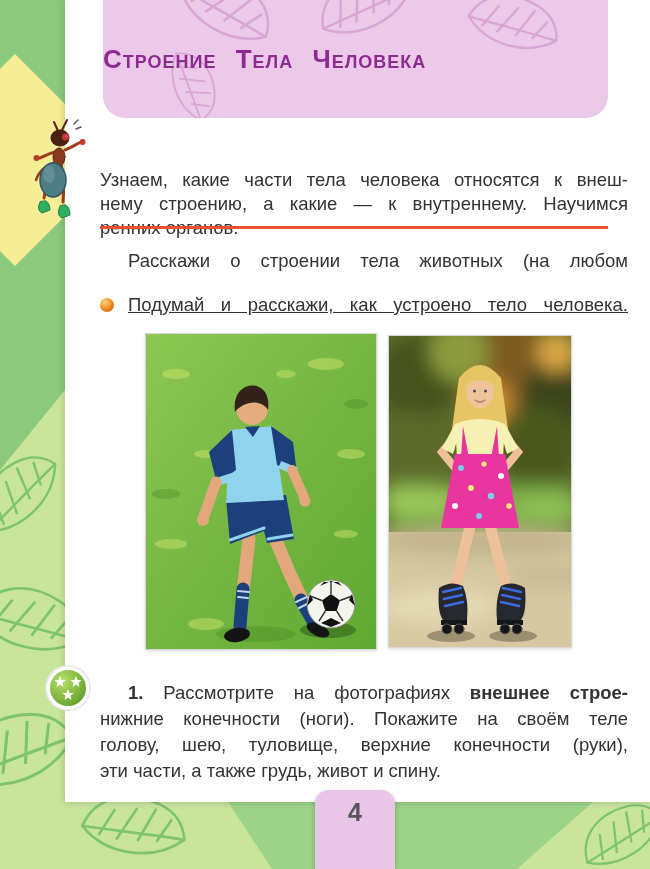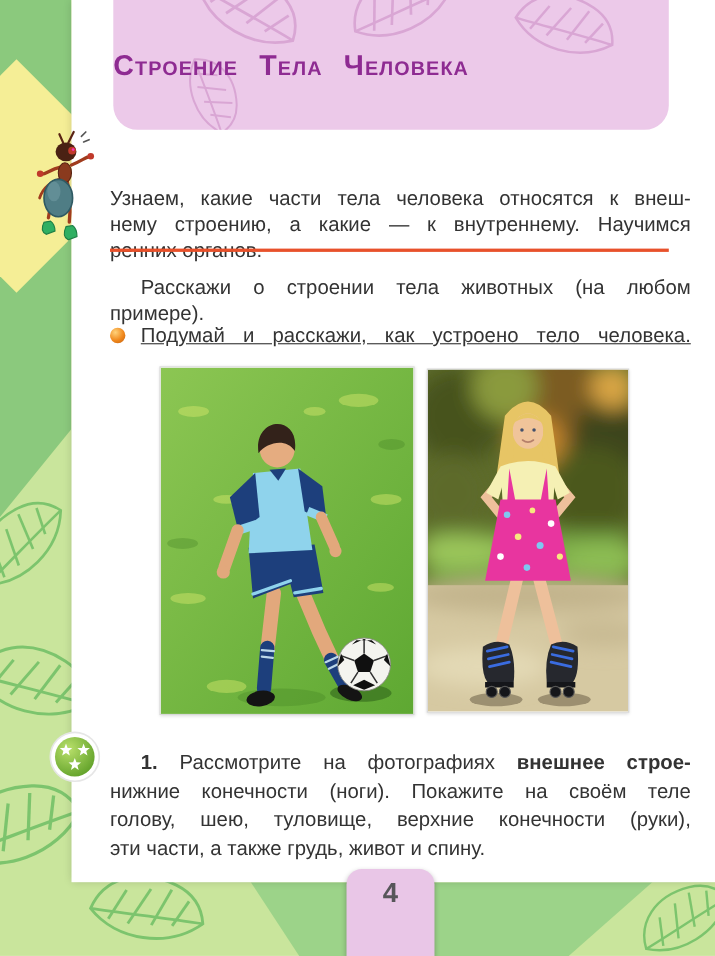--- a/index.html
+++ b/index.html
@@ -124,21 +124,20 @@
     <div class="txt" style="left:35px;top:128px;width:528px;margin-top:40px;">
       <div class="jline">Узнаем, какие части тела человека относятся к внеш-</div>
       <div class="jline">нему строению, а какие — к внутреннему. Научимся</div>
       <div>ренних органов.</div>
     </div>
 
     <div class="divider"></div>
 
     <div class="txt" style="left:35px;top:237px;width:528px;">
       <div class="jline indent">Расскажи о строении тела животных (на любом</div>
-      <div>примере).</div>
     </div>
 
     <div class="bullet-row">
       <span class="dot"></span>
       <div class="bullet-text">Подумай и расскажи, как устроено тело человека.</div>
     </div>
 
     <div class="photo" style="left:80px;top:333px;width:230px;height:315px;">
       <svg width="230" height="315" viewBox="0 0 230 315">
         <defs>

